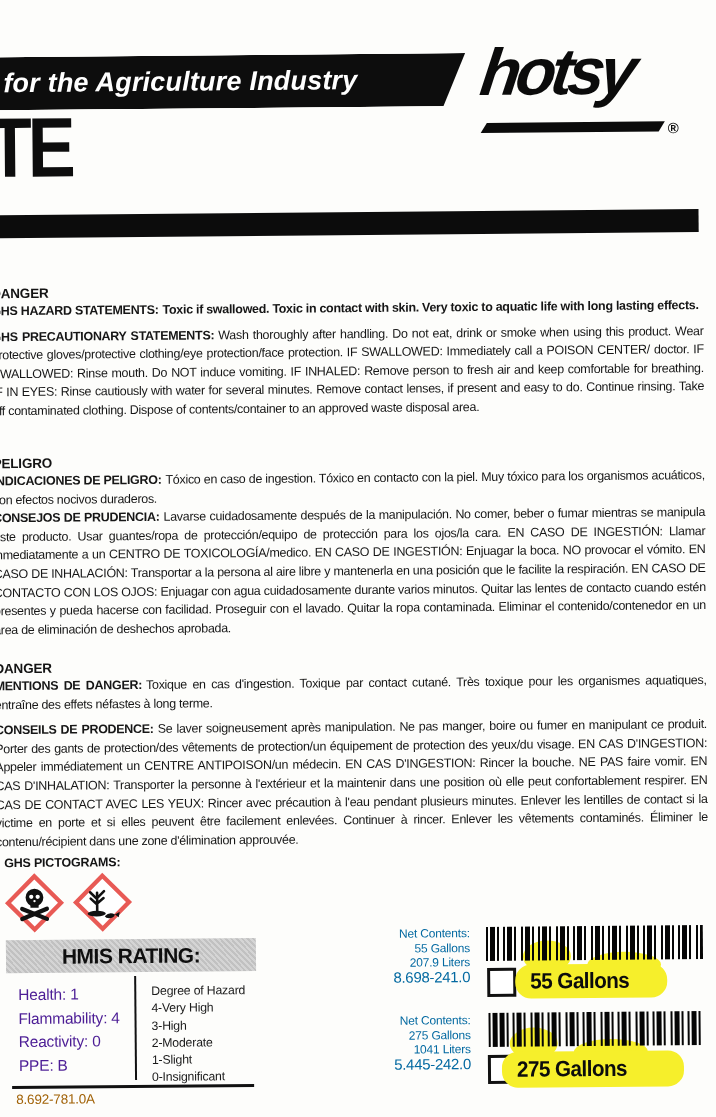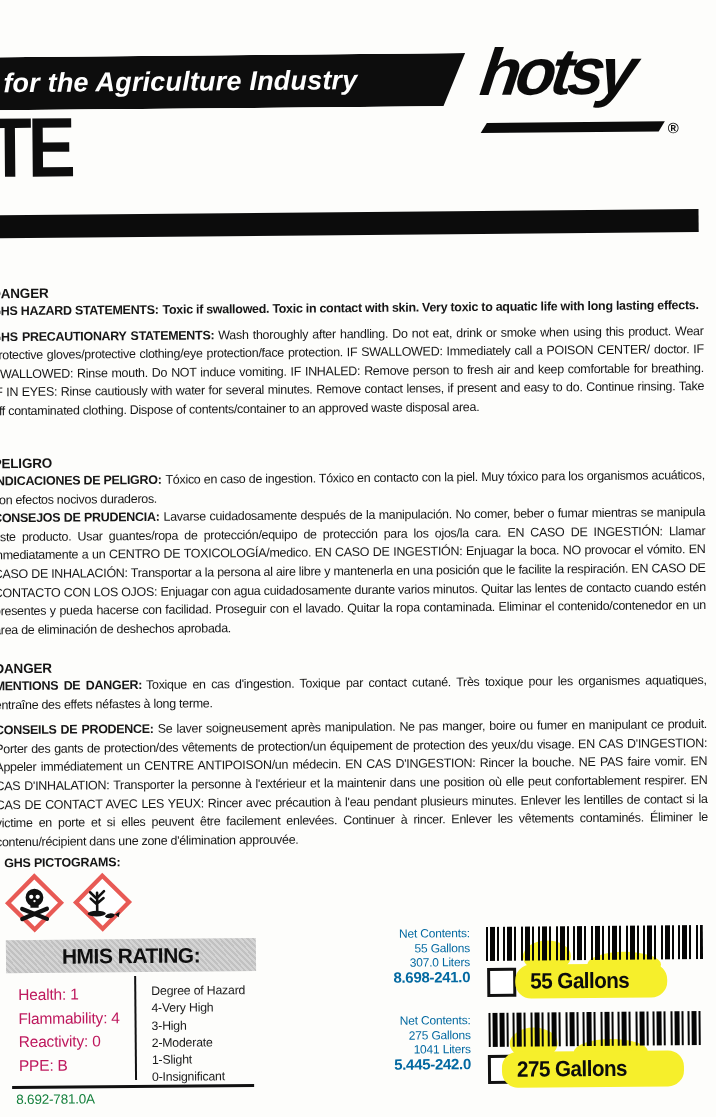--- a/index.html
+++ b/index.html
@@ -35,31 +35,31 @@
   .picto-label{position:absolute;left:2px;top:853px;font-size:12.5px;font-weight:bold;letter-spacing:-.2px;}
   .picto-row{position:absolute;left:2px;top:870px;display:flex;gap:8px;}
   .picto{width:60px;height:60px;}
 
   
   .hmis-header{position:absolute;left:3px;top:937px;width:250px;height:33px;background:#c9c9c9;
                background-image:repeating-linear-gradient(47deg,rgba(255,255,255,.22) 0 2px,rgba(0,0,0,.04) 2px 4px);
                display:flex;align-items:center;justify-content:center;}
   .hmis-header span{font-size:21px;font-weight:bold;letter-spacing:-.5px;color:#0f0f0f;}
   .hmis-left{position:absolute;left:15px;top:980px;width:112px;}
-  .hmis-left div{font-size:15.5px;line-height:23.5px;letter-spacing:-.2px;color:#be185d;}
+  .hmis-left div{font-size:15.5px;line-height:23.5px;letter-spacing:-.2px;color:#4c1d95;}
   .hmis-divider{position:absolute;left:131px;top:974px;width:2px;height:104px;background:#111;}
   .hmis-right{position:absolute;left:148px;top:973px;width:120px;margin-top:8px;}
   .hmis-right div{font-size:12.3px;line-height:17.3px;letter-spacing:-.2px;color:#1a1a1a;}
   .hmis-rule{position:absolute;left:8px;top:1083px;width:242px;height:2.5px;background:#111;}
-  .doc-number{position:absolute;left:12px;top:1089px;font-size:13.5px;letter-spacing:-.2px;color:#15803d;}
+  .doc-number{position:absolute;left:12px;top:1089px;font-size:13.5px;letter-spacing:-.2px;color:#a16207;}
 
   
   .nc-labels{position:absolute;width:122px;text-align:right;}
   .nc-labels div{font-size:12px;line-height:14.6px;letter-spacing:-.2px;color:#0369a1;}
-  .nc-labels .part{font-size:15px;font-weight:bold;letter-spacing:-.3px;}
+  .nc-labels .part{font-size:15px;font-weight:normal;letter-spacing:-.3px;}
   .barcode{position:absolute;left:483px;width:217px;height:34px;
     background-image:repeating-linear-gradient(90deg,
       #050505 0 2px,transparent 2px 4px,
       #050505 4px 9px,transparent 9px 11px,
       #050505 11px 13px,transparent 13px 17px,
       #050505 17px 19px,transparent 19px 21px,
       #050505 21px 26px,transparent 26px 28px,
       #050505 28px 30px,transparent 30px 35px);}
   .barcode.alt{background-position:9px 0;}
   .checkbox{position:absolute;left:484px;width:23px;height:23px;border:3.5px solid #111;background:#fff;}
@@ -146,21 +146,21 @@
     <div>2-Moderate</div>
     <div>1-Slight</div>
     <div>0-Insignificant</div>
   </div>
   <div class="hmis-rule"></div>
   <div class="doc-number">8.692-781.0A</div>
 
   <div class="nc-labels" style="left:345px;top:927px">
     <div>Net Contents:</div>
     <div>55 Gallons</div>
-    <div>307.0 Liters</div>
+    <div>207.9 Liters</div>
     <div class="part">8.698-241.0</div>
   </div>
   <div class="barcode" style="top:928px"></div>
   <div class="checkbox" style="top:969px"></div>
   <div class="highlight" style="left: 512px; top: 966px; width: 152px; height: 34px; background: rgb(246, 239, 43);">
     <span>55 Gallons</span>
   </div>
 
   <div class="nc-labels" style="left:345px;top:1014px">
     <div>Net Contents:</div>

